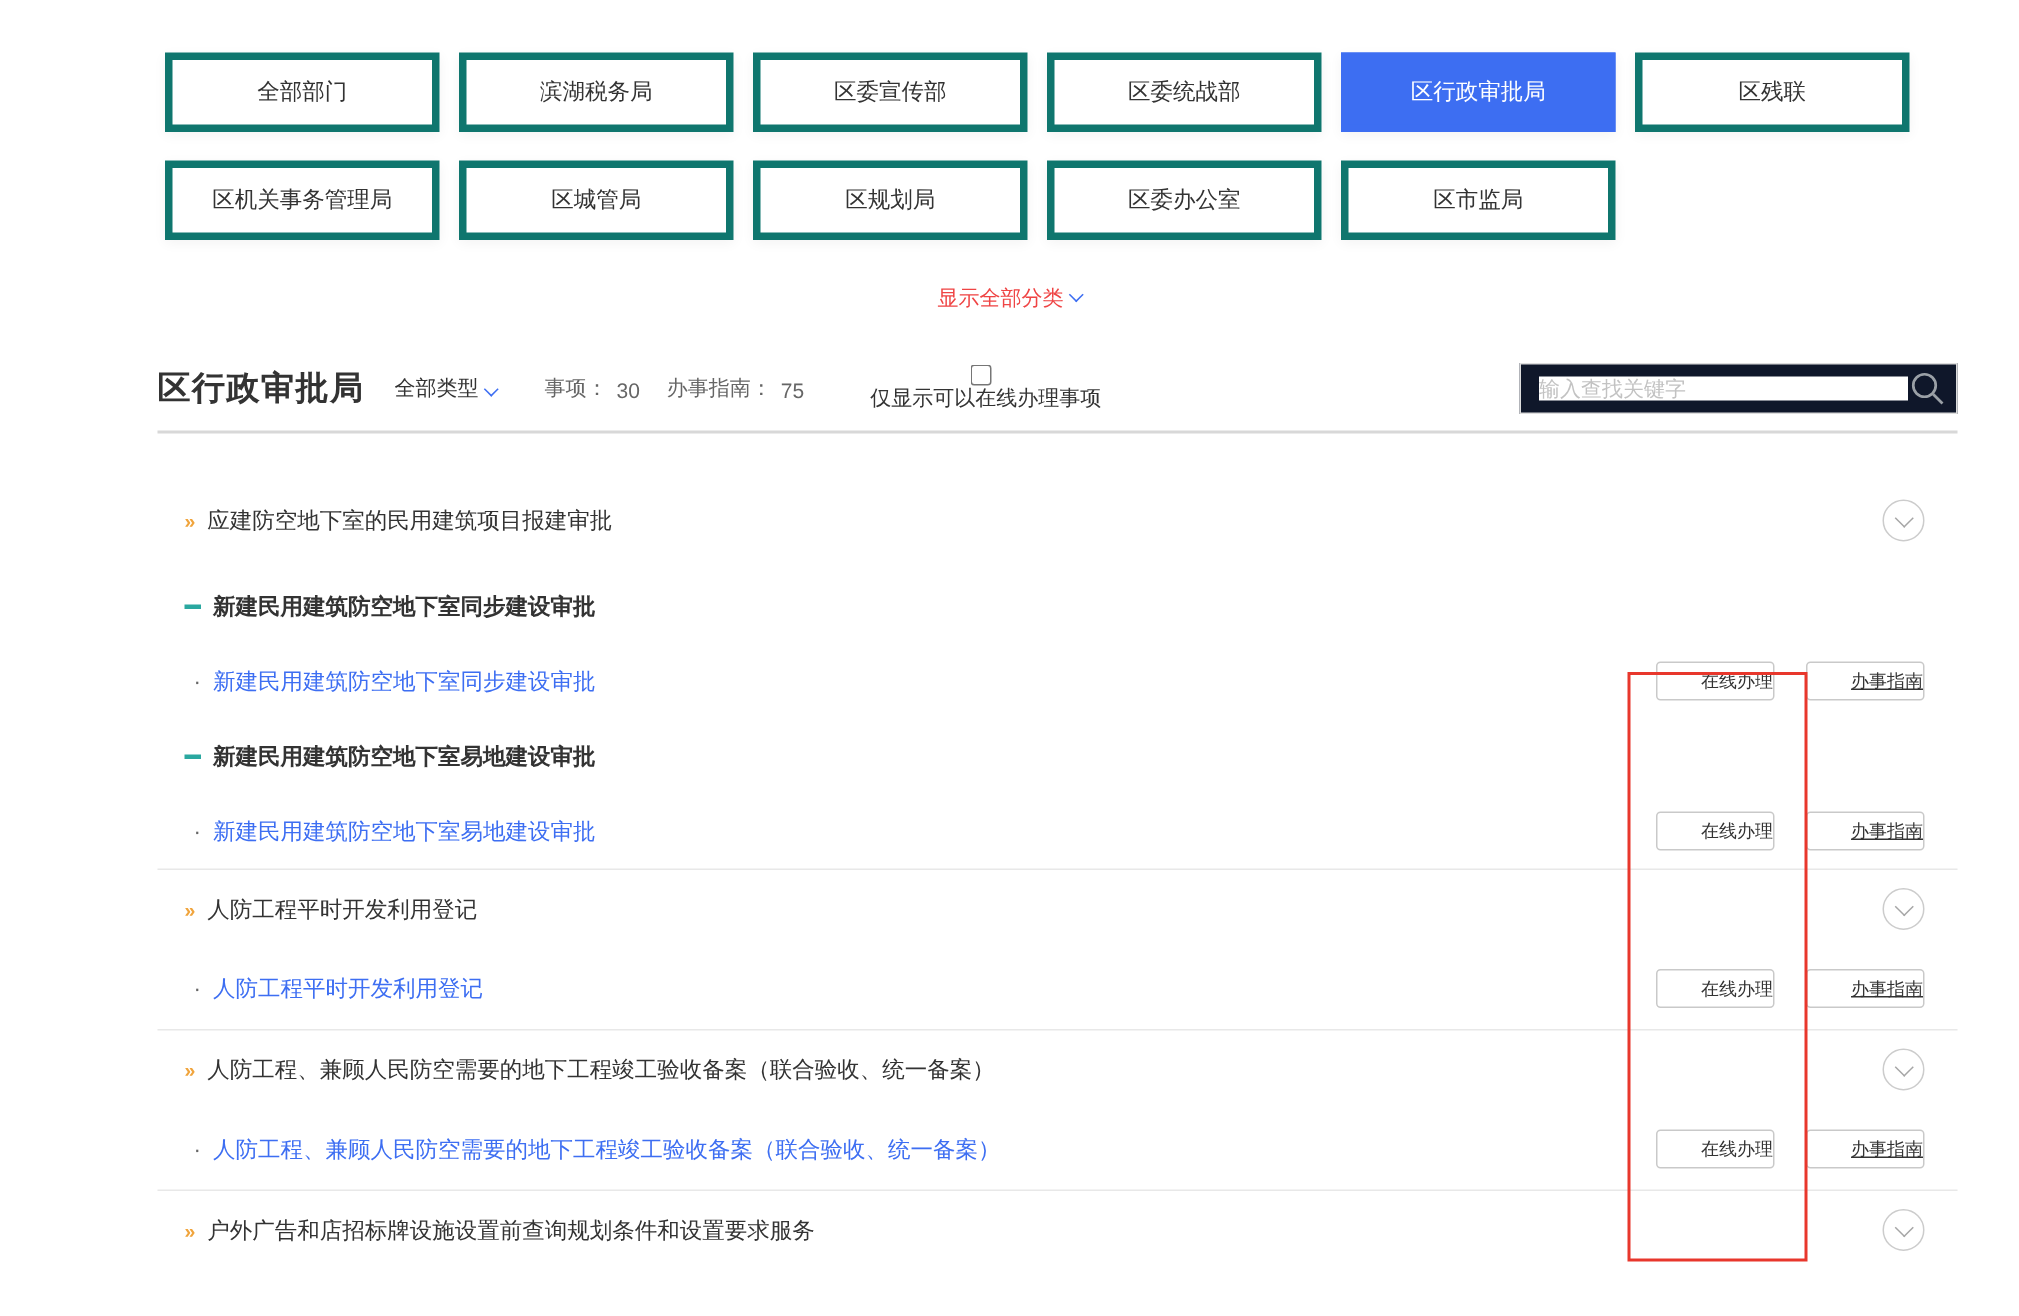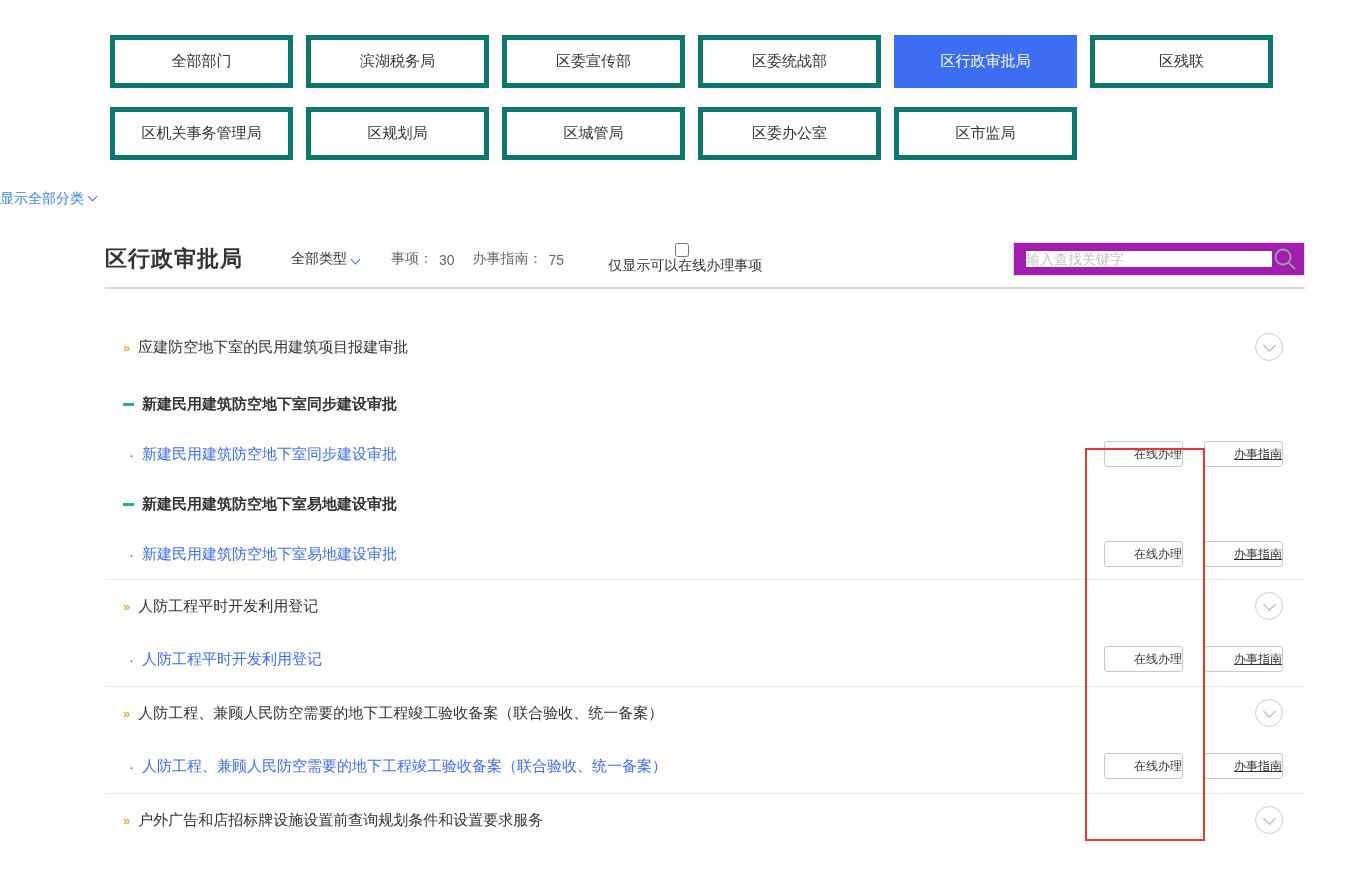--- a/index.html
+++ b/index.html
@@ -9,35 +9,35 @@
     font-family:"Liberation Sans","DejaVu Sans",sans-serif; background:#fff; color:#333;
   }
   
   .dept-grid { position:absolute; left:110px; top:35px; width:1180px;
     display:flex; flex-wrap:wrap; column-gap:13px; row-gap:19px; }
   .dept-btn { width:183px; height:53px; display:flex; align-items:center; justify-content:center;
     background:#fff; border:5px solid #0f766e; box-shadow:0 2px 8px rgba(0,0,0,0.05);
     font-size:15px; color:#333; cursor:pointer; }
   .dept-btn.active { background:#3d6ef2; border-color:#3d6ef2; color:#fff; }
   
-  .show-all { position:absolute; left:0; top:190px; width:100%; 
-    font-size:14px; color:#3b82f6; cursor:pointer; }
+  .show-all { position:absolute; left:0; top:190px; width:100%; text-align:center;
+    font-size:14px; color:#ef4444; cursor:pointer; }
   .chev-sm { display:inline-block; width:7px; height:7px; border-right:1px solid #3d6ef2;
     border-bottom:1px solid #3d6ef2; transform:rotate(45deg); margin-left:5px; vertical-align:3px; }
   
   .toolbar { position:absolute; left:105px; top:242px; width:1200px; height:34px;
     display:flex; align-items:center; }
   .page-title { font-size:22px; font-weight:bold; color:#333; letter-spacing:1px; }
-  .type-filter { margin-left:48px; font-size:14px; color:#333; display:flex; align-items:center; cursor:pointer; }
+  .type-filter { margin-left:20px; font-size:14px; color:#333; display:flex; align-items:center; cursor:pointer; }
   .counts { margin-left:32px; font-size:14px; color:#666; display:flex; align-items:flex-end; }
   .counts .num { margin:0 18px 0 6px; }
   .cb-wrap { margin-left:26px; display:flex; align-items:center; font-size:14px; color:#333;flex-direction:column; }
   .cb-wrap input { width:14px; height:14px; margin-right:6px; cursor:pointer; }
   .searchbox { margin-left:auto; width:292px; height:34px; border:1px solid #ddd;
-    display:flex; align-items:center; padding:0 6px 0 12px; background:#a21caf; }
+    display:flex; align-items:center; padding:0 6px 0 12px; background:#0f172a; }
   .searchbox input { flex:1; border:none; outline:none; font-size:14px; color:#333;
     font-family:"Liberation Sans","DejaVu Sans",sans-serif; }
   .searchbox input::placeholder { color:#c2c2c2; }
   .search-icon { width:26px; height:26px; display:flex; align-items:center; justify-content:center; cursor:pointer; }
   
   .divider { position:absolute; left:105px; top:287px; width:1200px; border-top:2px solid #d8d8d8; }
   
   .table { position:absolute; left:105px; top:315px; width:1200px; }
   .thead { height:34px; background:#f1f1f1; display:flex; align-items:center;
     justify-content:space-between; padding:0 25px; font-size:14px; color:#999; }
@@ -72,22 +72,22 @@
 <div class="page">
 
   <div class="dept-grid">
     <div class="dept-btn">全部部门</div>
     <div class="dept-btn">滨湖税务局</div>
     <div class="dept-btn">区委宣传部</div>
     <div class="dept-btn">区委统战部</div>
     <div class="dept-btn active">区行政审批局</div>
     <div class="dept-btn">区残联</div>
     <div class="dept-btn">区机关事务管理局</div>
+    <div class="dept-btn">区城管局</div>
     <div class="dept-btn">区规划局</div>
-    <div class="dept-btn">区城管局</div>
     <div class="dept-btn">区委办公室</div>
     <div class="dept-btn">区市监局</div>
   </div>
 
   <div class="show-all">
     <span>显示全部分类</span><span class="chev-sm"></span>
   </div>
 
   <div class="toolbar">
     <div class="page-title">区行政审批局</div>

